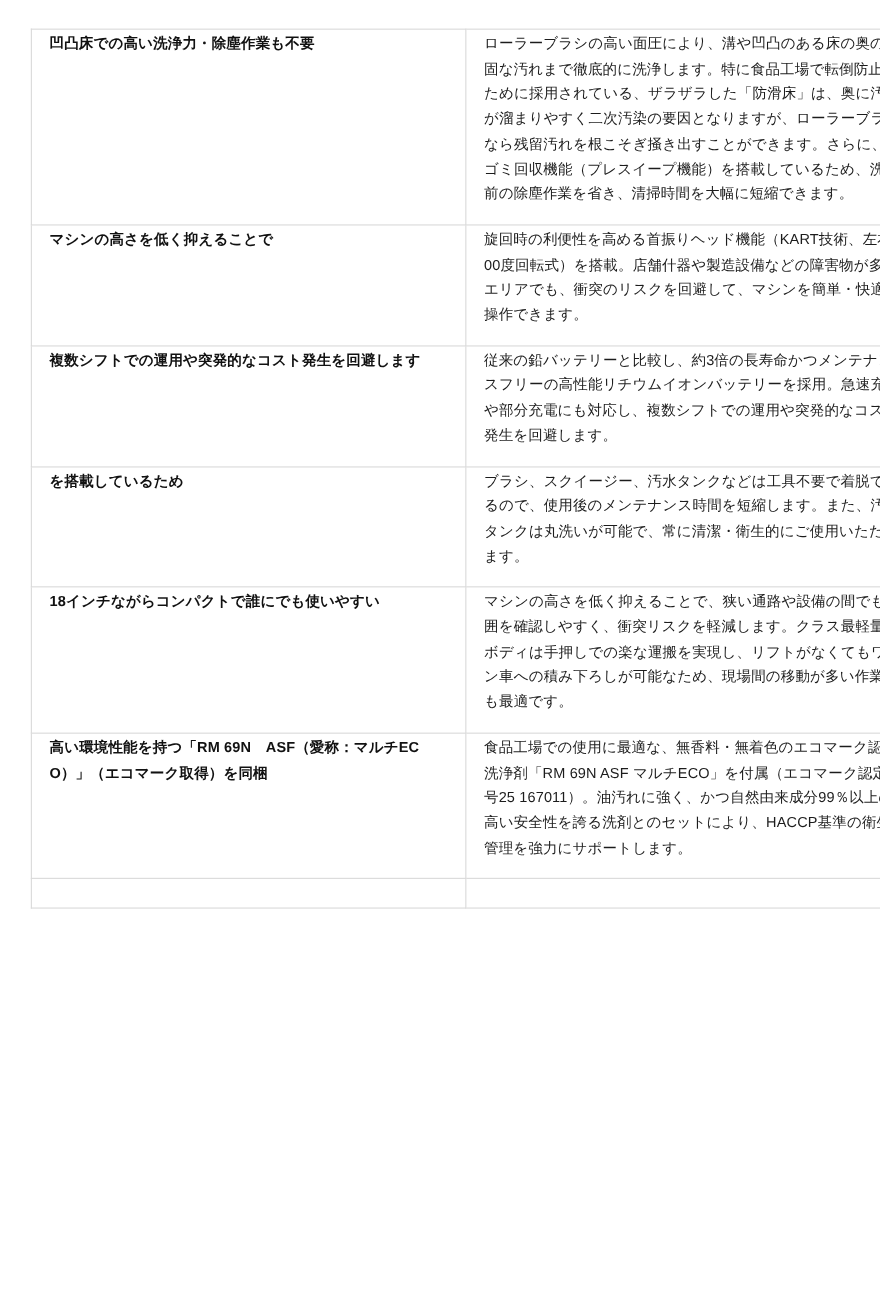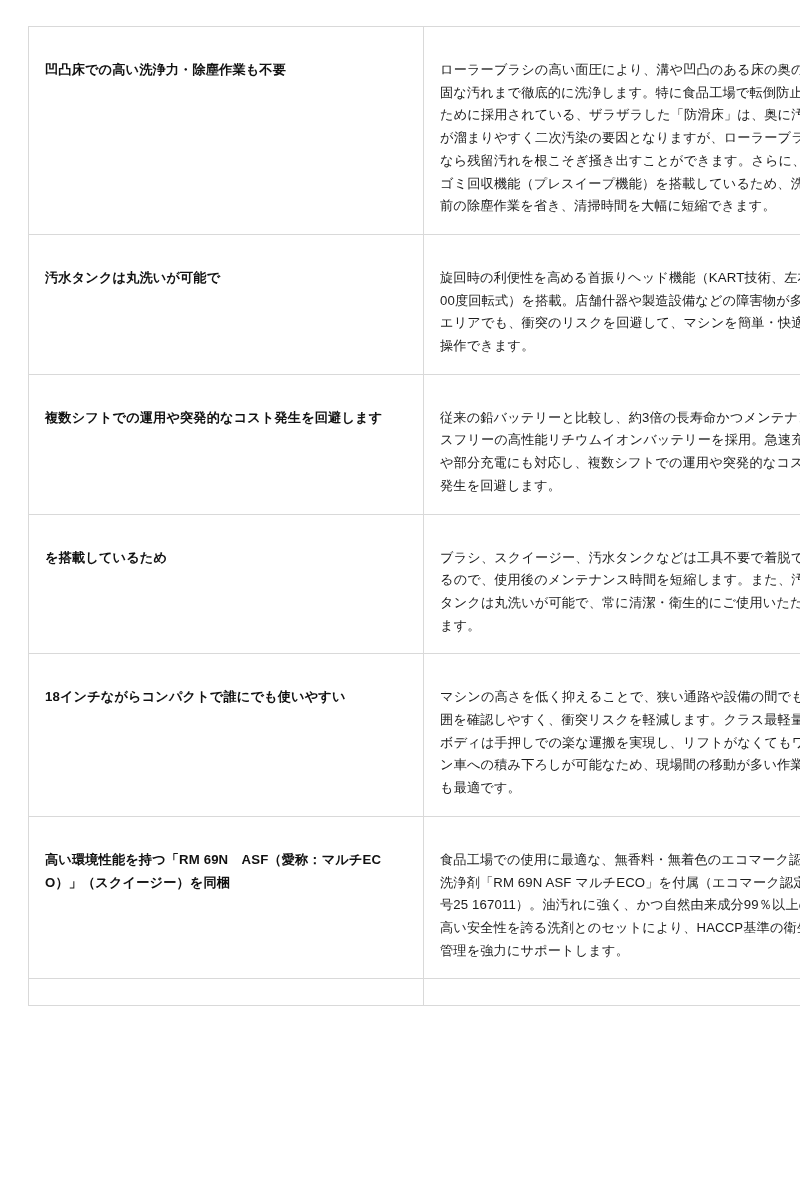--- a/index.html
+++ b/index.html
@@ -22,21 +22,21 @@
     padding: 26px 28px 0 28px;
   }
   table.feature-table {
     width: 744px;
     border-collapse: collapse;
     table-layout: fixed;
   }
   table.feature-table td {
     border: 1px solid #d9d9d9;
     vertical-align: top;
-    padding: 32px 16px 16px 16px;
+    padding: 2px 16px 16px 16px;
     line-height: 1.72;
     font-size: 13.2px;
     letter-spacing: 0.01em;
   }
   td.col-title {
     width: 362px;
     font-weight: bold;
     color: #111111;
   }
   td.col-desc {
@@ -62,21 +62,21 @@
       <tr>
         <td class="col-title">
             <span class="title-text">凹凸床での高い洗浄力・除塵作業も不要</span>
           </td>
         <td class="col-desc">
             <span class="desc-text">ローラーブラシの高い面圧により、溝や凹凸のある床の奥の頑固な汚れまで徹底的に洗浄します。特に食品工場で転倒防止のために採用されている、ザラザラした「防滑床」は、奥に汚れが溜まりやすく二次汚染の要因となりますが、ローラーブラシなら残留汚れを根こそぎ掻き出すことができます。さらに、粗ゴミ回収機能（プレスイープ機能）を搭載しているため、洗浄前の除塵作業を省き、清掃時間を大幅に短縮できます。</span>
           </td>
       </tr>
       <tr>
         <td class="col-title">
-            <span class="title-text">汚水タンクは丸洗いが可能で</span>
+            <span class="title-text">マシンの高さを低く抑えることで</span>
           </td>
         <td class="col-desc">
             <span class="desc-text">旋回時の利便性を高める首振りヘッド機能（KART技術、左右200度回転式）を搭載。店舗什器や製造設備などの障害物が多いエリアでも、衝突のリスクを回避して、マシンを簡単・快適に操作できます。</span>
           </td>
       </tr>
       <tr>
         <td class="col-title">
             <span class="title-text">複数シフトでの運用や突発的なコスト発生を回避します</span>
           </td>
         <td class="col-desc">
@@ -94,21 +94,21 @@
       <tr>
         <td class="col-title">
             <span class="title-text">18インチながらコンパクトで誰にでも使いやすい</span>
           </td>
         <td class="col-desc">
             <span class="desc-text">マシンの高さを低く抑えることで、狭い通路や設備の間でも周囲を確認しやすく、衝突リスクを軽減します。クラス最軽量のボディは手押しでの楽な運搬を実現し、リフトがなくてもワゴン車への積み下ろしが可能なため、現場間の移動が多い作業にも最適です。</span>
           </td>
       </tr>
       <tr>
         <td class="col-title">
-            <span class="title-text">高い環境性能を持つ「RM 69N　ASF（愛称：マルチECO）」（スクイージー）を同梱</span>
+            <span class="title-text">高い環境性能を持つ「RM 69N　ASF（愛称：マルチECO）」（エコマーク取得）を同梱</span>
           </td>
         <td class="col-desc">
             <span class="desc-text">食品工場での使用に最適な、無香料・無着色のエコマーク認定洗浄剤「RM 69N ASF マルチECO」を付属（エコマーク認定番号25 167011）。油汚れに強く、かつ自然由来成分99％以上の高い安全性を誇る洗剤とのセットにより、HACCP基準の衛生管理を強力にサポートします。</span>
           </td>
       </tr>
       <tr class="spacer-row">
         <td class="col-title"></td>
         <td class="col-desc"></td>
       </tr>
     </tbody>

